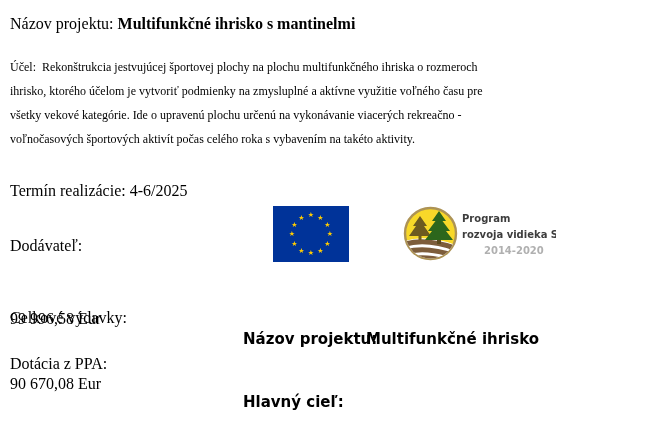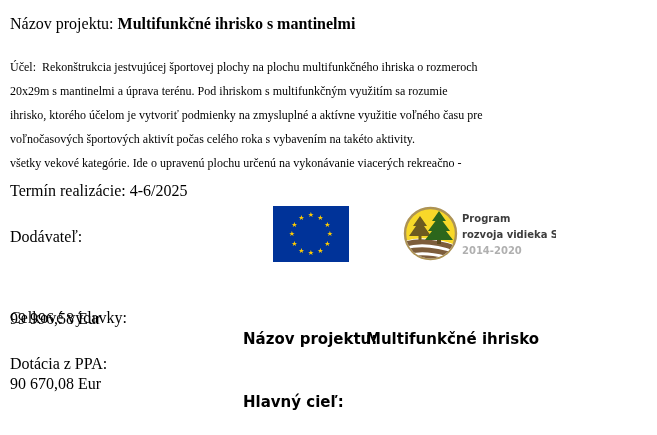--- a/index.html
+++ b/index.html
@@ -17,45 +17,44 @@
   .eu-caption {
     position:absolute; left:214px; top:263px; width:196px; text-align:center;
     font-family:"DejaVu Sans", sans-serif; font-size:8px; line-height:10px;
     color:#3a3a3a; letter-spacing:-0.2px;
   }
   .prv-text {
     position:absolute; left:462px; top:211px;
     font-family:"DejaVu Sans", sans-serif; font-size:10px; line-height:16px;
     font-weight:bold; color:#3d3d3d; white-space:nowrap;
   }
-  .prv-text .years { color:#b0b0b0; font-weight:bold; }
+  .prv-text .years { color:#b0b0b0; font-weight:bold;text-align:center; }
 
   
   .sum {
     position:absolute; font-family:"DejaVu Sans", sans-serif;
     font-size:15px; font-weight:bold; color:#000; line-height:21px; white-space:pre;
   }
 </style>
 </head>
 <body>
 
 <div class="page">
 
   <div class="serif-line" style="top:14px;"><span>Názov projektu: </span><span class="b">Multifunkčné ihrisko s mantinelmi</span></div>
 
   <div class="para">
     <div class="pline">Účel:  Rekonštrukcia jestvujúcej športovej plochy na plochu multifunkčného ihriska o rozmeroch</div>
-    <div class="pline">20x29m s mantinelmi a úprava terénu. Pod ihriskom s multifunkčným využitím sa rozumie</div>
     <div class="pline">ihrisko, ktorého účelom je vytvoriť podmienky na zmysluplné a aktívne využitie voľného času pre</div>
+    <div class="pline">všetky vekové kategórie. Ide o upravenú plochu určenú na vykonávanie viacerých rekreačno -</div>
     <div class="pline">voľnočasových športových aktivít počas celého roka s vybavením na takéto aktivity.</div>
-    <div class="pline">všetky vekové kategórie. Ide o upravenú plochu určenú na vykonávanie viacerých rekreačno -</div>
   </div>
 
   <div class="serif-line" style="top:181px;">Termín realizácie: 4-6/2025</div>
-  <div class="serif-line" style="top:227px;">Dodávateľ:</div>
+  <div class="serif-line" style="top:236px;">Dodávateľ:</div>
   <div class="serif-line" style="top:308px;">Celkové výdavky:</div>
   <div class="serif-line" style="top:309px;">99 996,58 Eur</div>
   <div class="serif-line" style="top:354px;">Dotácia z PPA:</div>
   <div class="serif-line" style="top:374px;text-align:right;">90 670,08 Eur</div>
 
   <svg class="logo" style="left:273px; top:206px;" width="76" height="56" viewBox="0 0 76 56">
     <rect x="0" y="0" width="76" height="56" fill="#003399"></rect>
     <g fill="#ffcc00" font-size="7" text-anchor="middle" font-family="DejaVu Sans, sans-serif">
       <text x="38" y="9" dominant-baseline="central">★</text>
       <text x="47.5" y="11.5" dominant-baseline="central">★</text>

